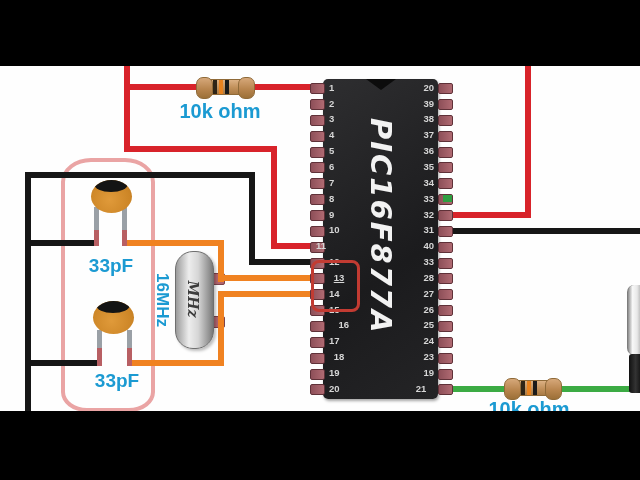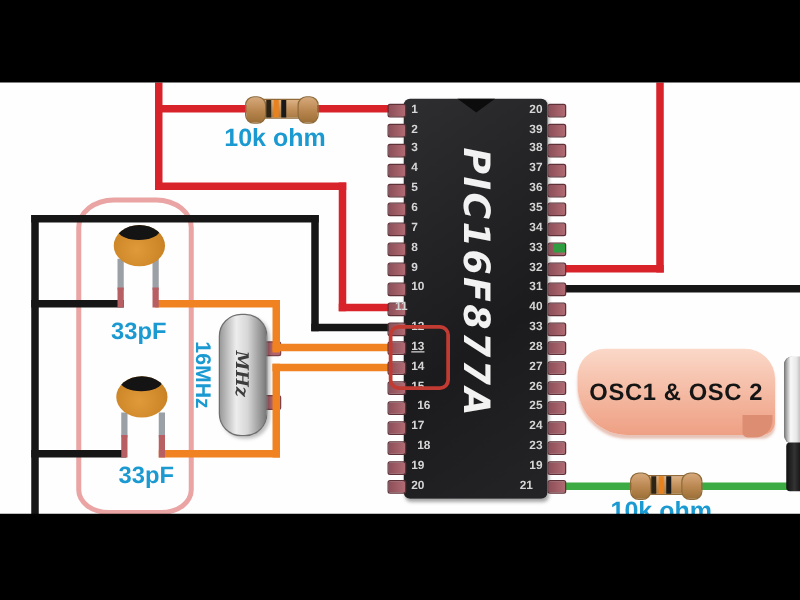--- a/index.html
+++ b/index.html
@@ -195,33 +195,33 @@
       <div class="pin-stub" style="left: 310px; top: 241.7px;"></div>
       <div class="pin-stub" style="left: 438px; top: 241.7px;"></div>
       <div class="pin-num" style="left: 316px; top: 240.2px; width: 20px; text-align: left;">11</div>
       <div class="pin-num" style="left: 408px; top: 240.2px; width: 26px; text-align: right;">40</div>
       <div class="pin-stub" style="left: 310px; top: 257.6px;"></div>
       <div class="pin-stub" style="left: 438px; top: 257.6px;"></div>
       <div class="pin-num" style="left: 329px; top: 256.1px; width: 20px; text-align: left;">12</div>
       <div class="pin-num" style="left: 408px; top: 256.1px; width: 26px; text-align: right;">33</div>
       <div class="pin-stub" style="left: 310px; top: 273.4px;"></div>
       <div class="pin-stub" style="left: 438px; top: 273.4px;"></div>
-      <div class="pin-num" style="left: 329px; top: 271.9px; width: 20px; text-align: left; text-decoration: underline;">13</div>
+      <div class="pin-num" style="left: 329px; top: 271.9px; width: 20px; text-align: center; text-decoration: underline;">13</div>
       <div class="pin-num" style="left: 408px; top: 271.9px; width: 26px; text-align: right;">28</div>
       <div class="pin-stub" style="left: 310px; top: 289.3px;"></div>
       <div class="pin-stub" style="left: 438px; top: 289.3px;"></div>
       <div class="pin-num" style="left: 329px; top: 287.8px; width: 20px; text-align: left;">14</div>
       <div class="pin-num" style="left: 408px; top: 287.8px; width: 26px; text-align: right;">27</div>
       <div class="pin-stub" style="left: 310px; top: 305.1px;"></div>
       <div class="pin-stub" style="left: 438px; top: 305.1px;"></div>
       <div class="pin-num" style="left: 329px; top: 303.6px; width: 20px; text-align: left;">15</div>
       <div class="pin-num" style="left: 408px; top: 303.6px; width: 26px; text-align: right;">26</div>
       <div class="pin-stub" style="left: 310px; top: 320.9px;"></div>
       <div class="pin-stub" style="left: 438px; top: 320.9px;"></div>
-      <div class="pin-num" style="left: 329px; top: 319.4px; width: 20px; text-align: center;">16</div>
+      <div class="pin-num" style="left: 329px; top: 319.4px; width: 20px; text-align: right;">16</div>
       <div class="pin-num" style="left: 408px; top: 319.4px; width: 26px; text-align: right;">25</div>
       <div class="pin-stub" style="left: 310px; top: 336.8px;"></div>
       <div class="pin-stub" style="left: 438px; top: 336.8px;"></div>
       <div class="pin-num" style="left: 329px; top: 335.3px; width: 20px; text-align: left;">17</div>
       <div class="pin-num" style="left: 408px; top: 335.3px; width: 26px; text-align: right;">24</div>
       <div class="pin-stub" style="left: 310px; top: 352.6px;"></div>
       <div class="pin-stub" style="left: 438px; top: 352.6px;"></div>
       <div class="pin-num" style="left: 329px; top: 351.1px; width: 20px; text-align: center;">18</div>
       <div class="pin-num" style="left: 408px; top: 351.1px; width: 26px; text-align: right;">23</div>
       <div class="pin-stub" style="left: 310px; top: 368.5px;"></div>
@@ -229,24 +229,20 @@
       <div class="pin-num" style="left: 329px; top: 367px; width: 20px; text-align: left;">19</div>
       <div class="pin-num" style="left: 408px; top: 367px; width: 26px; text-align: right;">19</div>
       <div class="pin-stub" style="left: 310px; top: 384.3px;"></div>
       <div class="pin-stub" style="left: 438px; top: 384.3px;"></div>
       <div class="pin-num" style="left: 329px; top: 382.8px; width: 20px; text-align: left;">20</div>
       <div class="pin-num" style="left: 408px; top: 382.8px; width: 26px; text-align: center;">21</div>
     </div>
   <div class="abs" id="pin33-marker"></div>
   <div class="abs" id="osc-pins-highlight"></div>
 
-  <div class="abs" id="osc-callout">
-    <div id="osc-callout-tail"></div>
-    <div id="osc-callout-text">OSC1 &amp; OSC 2</div>
-  </div>
 
   <div class="blue-label" style="left:175px;top:100px;width:90px;font-size:20px;">10k ohm</div>
   <div class="blue-label" style="left:483px;top:398px;width:92px;font-size:20px;">10k ohm</div>
   <div class="blue-label" style="left:80px;top:255px;width:62px;font-size:19px;">33pF</div>
   <div class="blue-label" style="left:86px;top:370px;width:62px;font-size:19px;">33pF</div>
 
   <div class="letterbox" style="top:0;height:66px;"></div>
   <div class="letterbox" style="top:411px;height:69px;"></div>
 </div>
 

